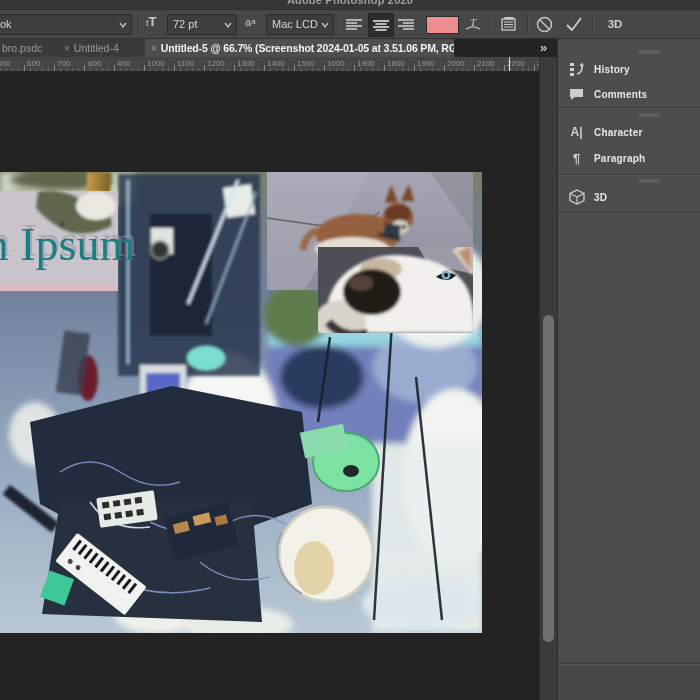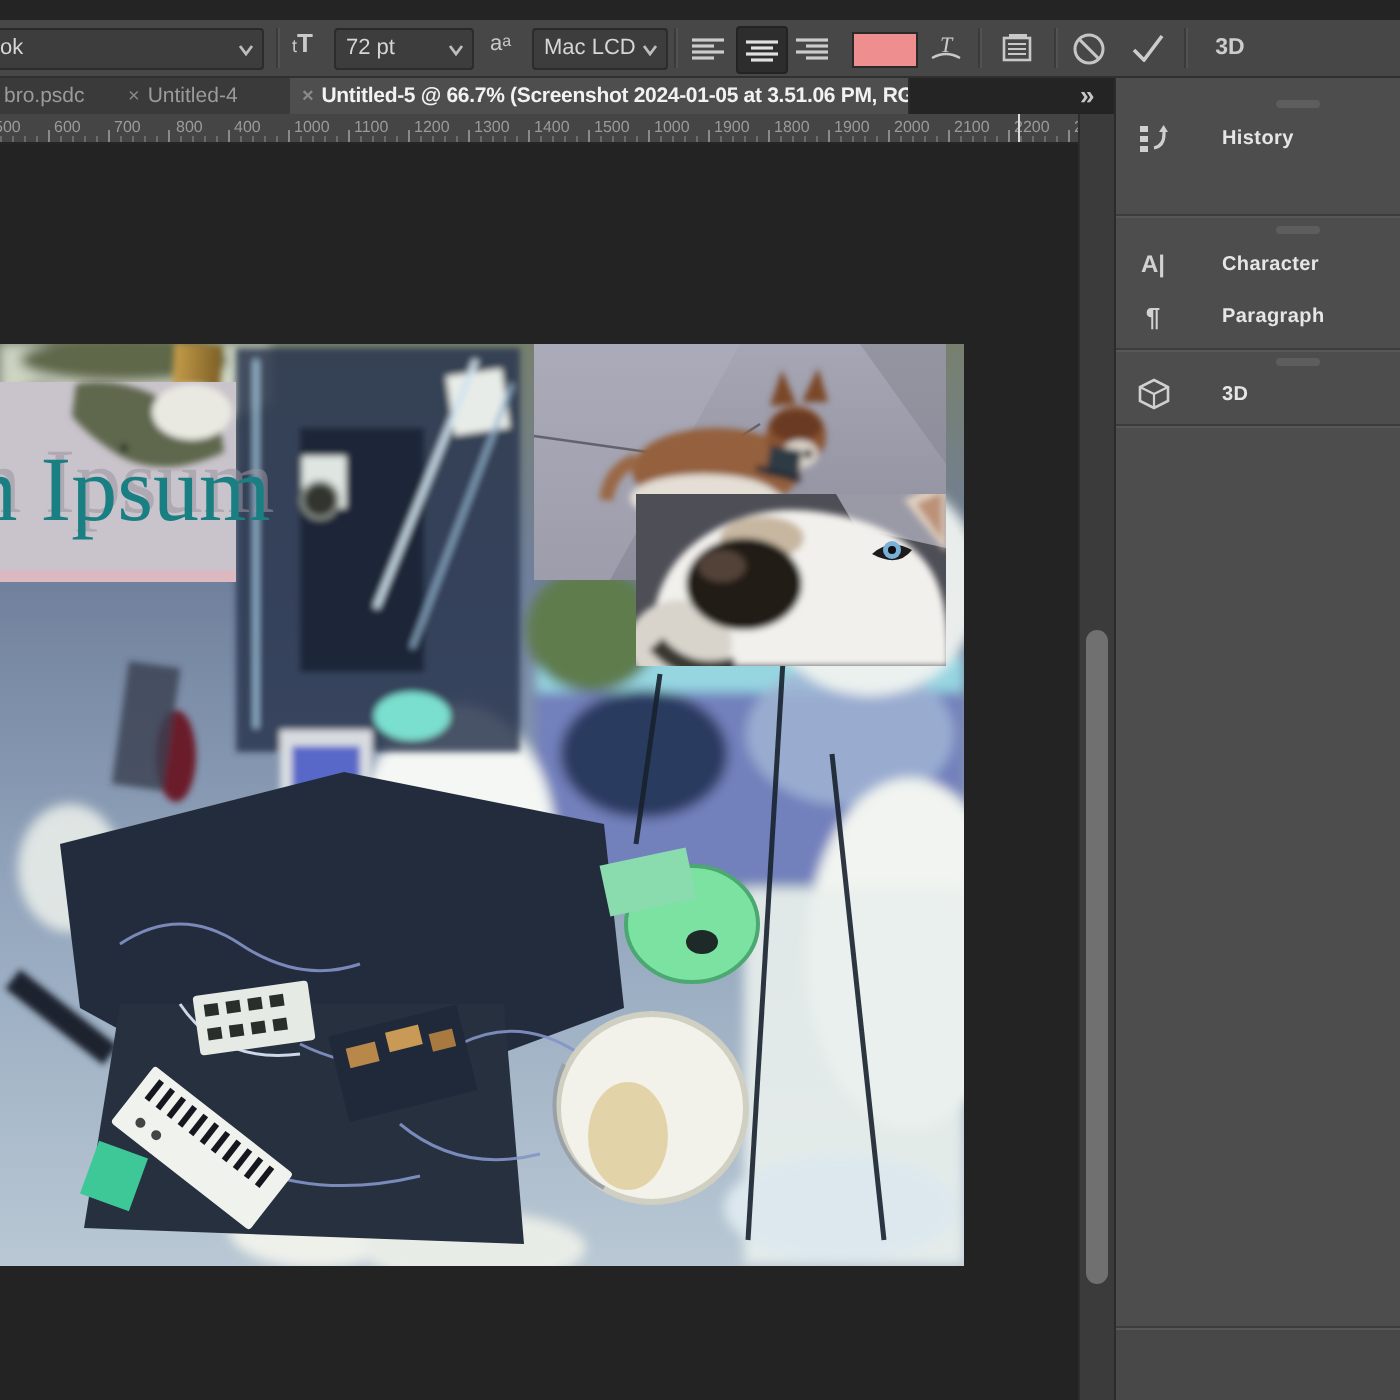--- a/index.html
+++ b/index.html
@@ -37,28 +37,31 @@
   #pasteboard{position:absolute;left:0;top:72px;width:539px;height:628px;background:#232323;}
   #canvas-art{position:absolute;left:0;top:100px;} 
   
   #vscroll{position:absolute;left:539px;top:57px;width:18px;height:643px;background:#3b3b3b;border-left:1px solid #2d2d2d;}
   #vthumb{position:absolute;left:3px;top:258px;width:11px;height:327px;background:#707070;border-radius:6px;}
   
   #dock{position:absolute;left:557px;top:39px;width:143px;height:661px;background:#4d4d4d;border-left:1px solid #2b2b2b;}
   .grip{position:absolute;left:80px;width:22px;height:4px;background:#5d5d5d;border-radius:2px;}
   .pitem{position:absolute;left:0;width:143px;height:22px;display:flex;align-items:center;}
   .pitem .picon{width:17px;height:17px;margin-left:10px;display:flex;align-items:center;justify-content:center;color:#d2d2d2;font-size:12px;font-weight:bold;}
-  .pitem .plabel{margin-left:26px;font-size:10px;font-weight:bold;color:#e6e6e6;letter-spacing:.2px;}
+  .pitem .plabel{margin-left:9px;font-size:10px;font-weight:bold;color:#e6e6e6;letter-spacing:.2px;}
   .pdiv{position:absolute;left:0;width:143px;height:1px;background:#3c3c3c;border-bottom:1px solid #575757;}
 </style>
 </head>
 <body>
 
 <div id="screen">
 
+  <div id="titlebar">
+    <span>Adobe Photoshop 2020</span>
+  </div>
 
   <div id="optionsbar">
 
     <div class="dd" style="left:-6px;width:136px;">
       <span class="txt">ok</span>
       <span class="chev">
         <svg width="8" height="6">
             <polyline points="1,1 4,5 7,1" fill="none" stroke="#bdbdbd" stroke-width="1.4"></polyline>
           </svg>
       </span>
@@ -501,20 +504,28 @@
               <rect x="1" y="1" width="4" height="3"></rect>
               <rect x="1" y="6" width="4" height="3"></rect>
               <rect x="1" y="11" width="4" height="3"></rect>
             </g>
             <path d="M8,12 q5,-1 5,-7 l0,-2" fill="none" stroke="#d0d0d0" stroke-width="1.6"></path>
             <polygon points="10.5,4 15,4 12.8,0.5" fill="#d0d0d0"></polygon>
           </svg>
       </span>
       <span class="plabel">History</span>
     </div>
+    <div class="pitem" style="top:44px;">
+      <span class="picon">
+        <svg width="15" height="14">
+            <path d="M1,2 h13 v8 h-8 l-4,3 v-3 h-1 Z" fill="#cccccc"></path>
+          </svg>
+      </span>
+      <span class="plabel">Comments</span>
+    </div>
     <div class="pdiv" style="top:68px;"></div>
 
     <div class="grip" style="top:74px;"></div>
     <div class="pitem" style="top:82px;">
       <span class="picon" style="font-size:12px;">A|</span>
       <span class="plabel">Character</span>
     </div>
     <div class="pitem" style="top:108px;">
       <span class="picon" style="font-size:13px;">¶</span>
       <span class="plabel">Paragraph</span>

